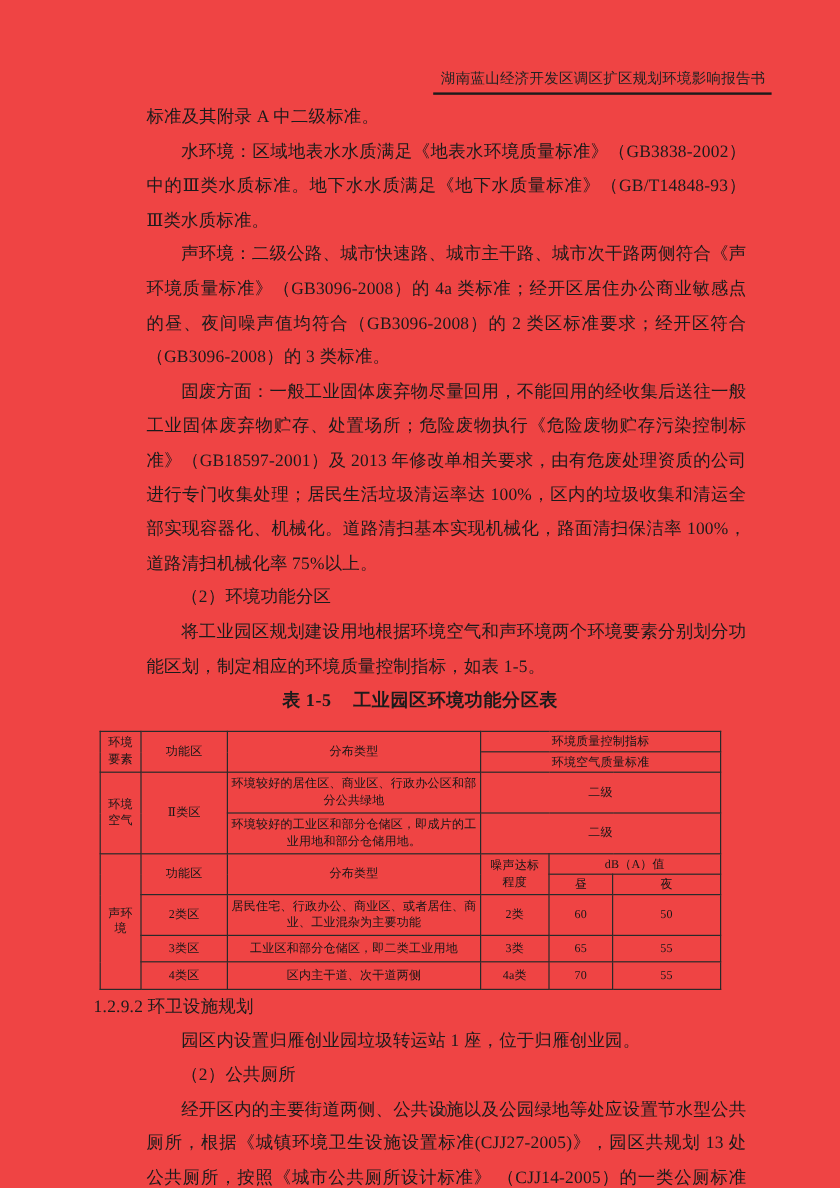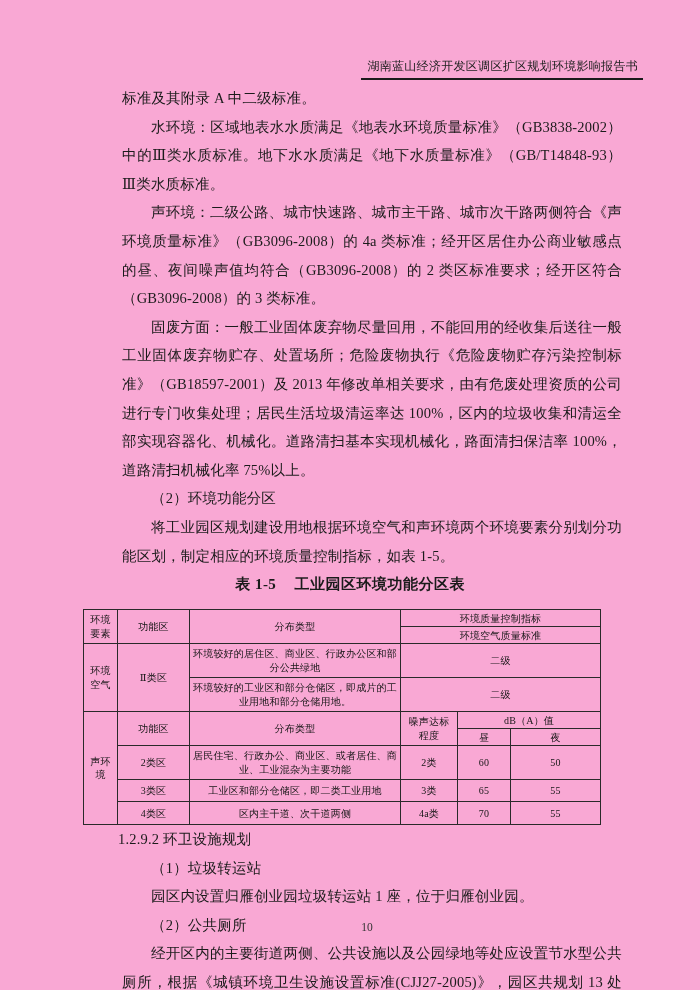--- a/index.html
+++ b/index.html
@@ -6,21 +6,21 @@
   html, body { background: #ffffff; }
   body {
     font-family: "Liberation Serif", "DejaVu Serif", serif;
     color: #1b1b1b;
     -webkit-font-smoothing: antialiased;
   }
   .page {
     position: relative;
     width: 700px;
     height: 990px;
-    background: #f9a8d4;
+    background: #ef4444;
     overflow: hidden;
   }
   
   .header {
     position: absolute;
     top: 56px;
     right: 57px;
     text-align: right;
   }
   .header-title {
@@ -44,21 +44,20 @@
     text-align: justify;
     letter-spacing: 0.2px;
     margin-left: 44px;
   }
   .indent { text-indent: 2em; }
   .section-heading {
     font-size: 14.5px;
     line-height: 28.6px;
     text-align: left;
     letter-spacing: 0.2px;
-    margin-left: 40px;
   }
   
   .table-caption {
     text-align: center;
     font-weight: bold;
     font-size: 15px;
     line-height: 22px;
     margin-top: 3px;
     margin-bottom: 14px;
     letter-spacing: 0.5px;
@@ -179,21 +178,20 @@
           <td>4类区</td>
           <td>区内主干道、次干道两侧</td>
           <td>4a类</td>
           <td>70</td>
           <td>55</td>
         </tr>
       </tbody>
     </table>
 
     <p class="section-heading">1.2.9.2  环卫设施规划</p>
-    <p class="body-text indent">（1）垃圾转运站</p>
     <p class="body-text indent">园区内设置归雁创业园垃圾转运站 1 座，位于归雁创业园。</p>
     <p class="body-text indent">（2）公共厕所</p>
     <p class="body-text indent">经开区内的主要街道两侧、公共设施以及公园绿地等处应设置节水型公共厕所，根据《城镇环境卫生设施设置标准(CJJ27-2005)》，园区共规划 13 处公共厕所，按照《城市公共厕所设计标准》 （CJJ14-2005）的一类公厕标准进行设计和建设。</p>
 
   </div>
 
   <div class="footer">
     <span>10</span>
   </div>
 

